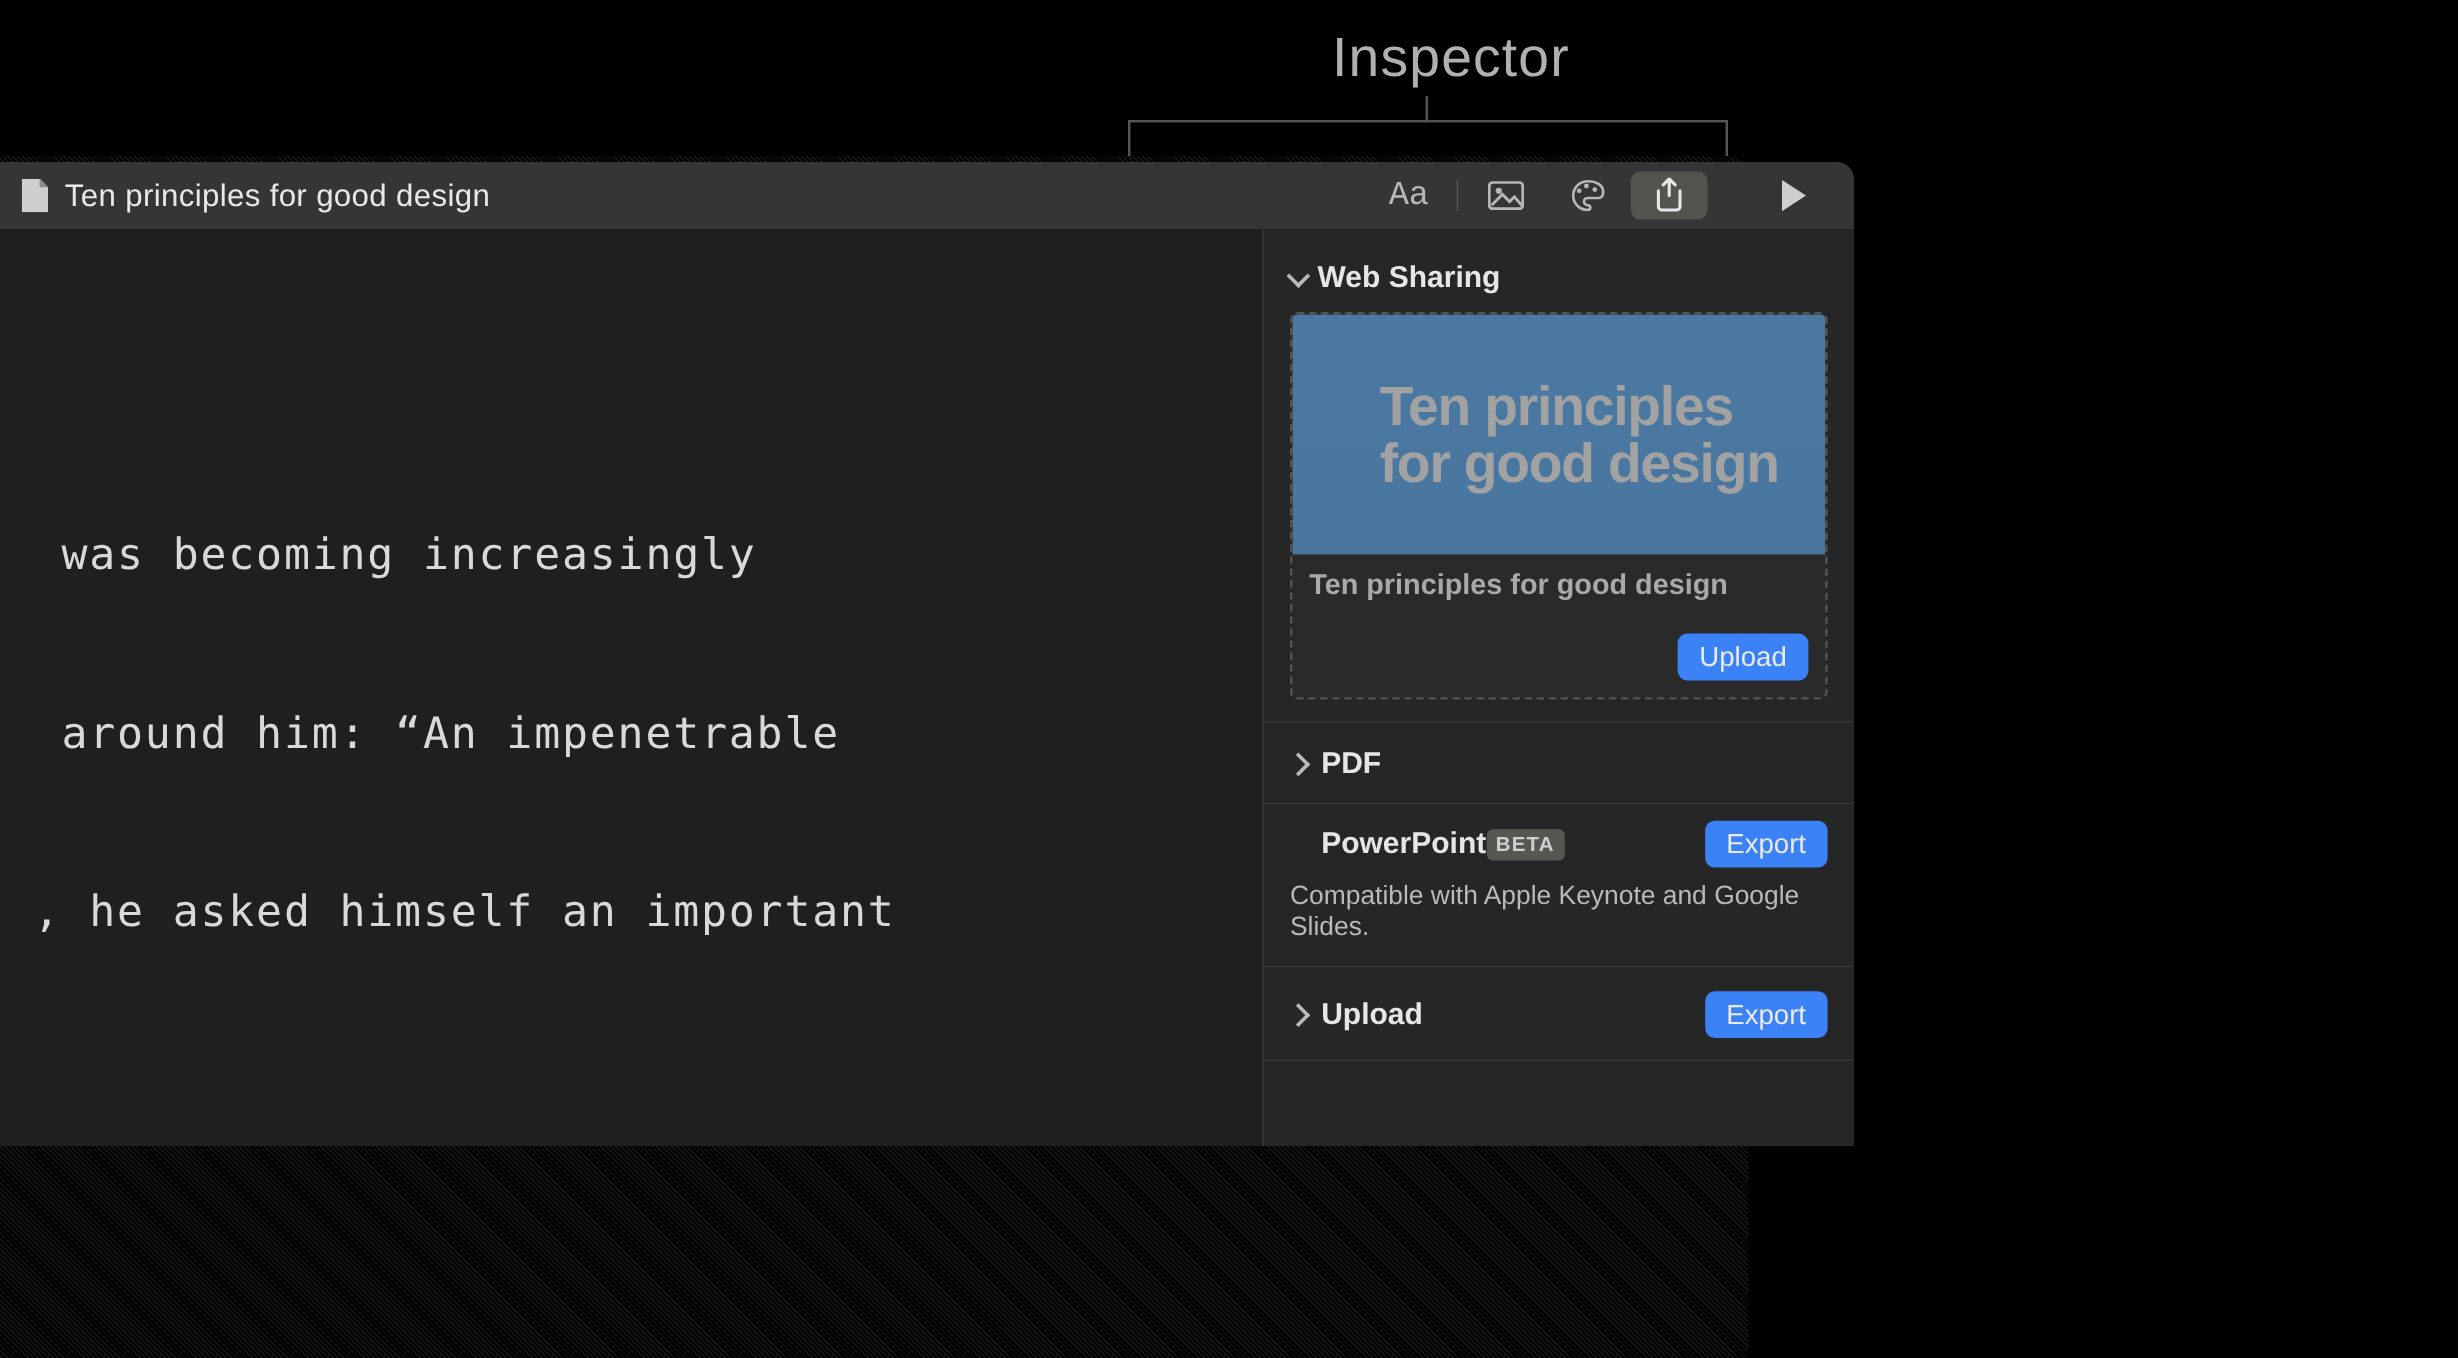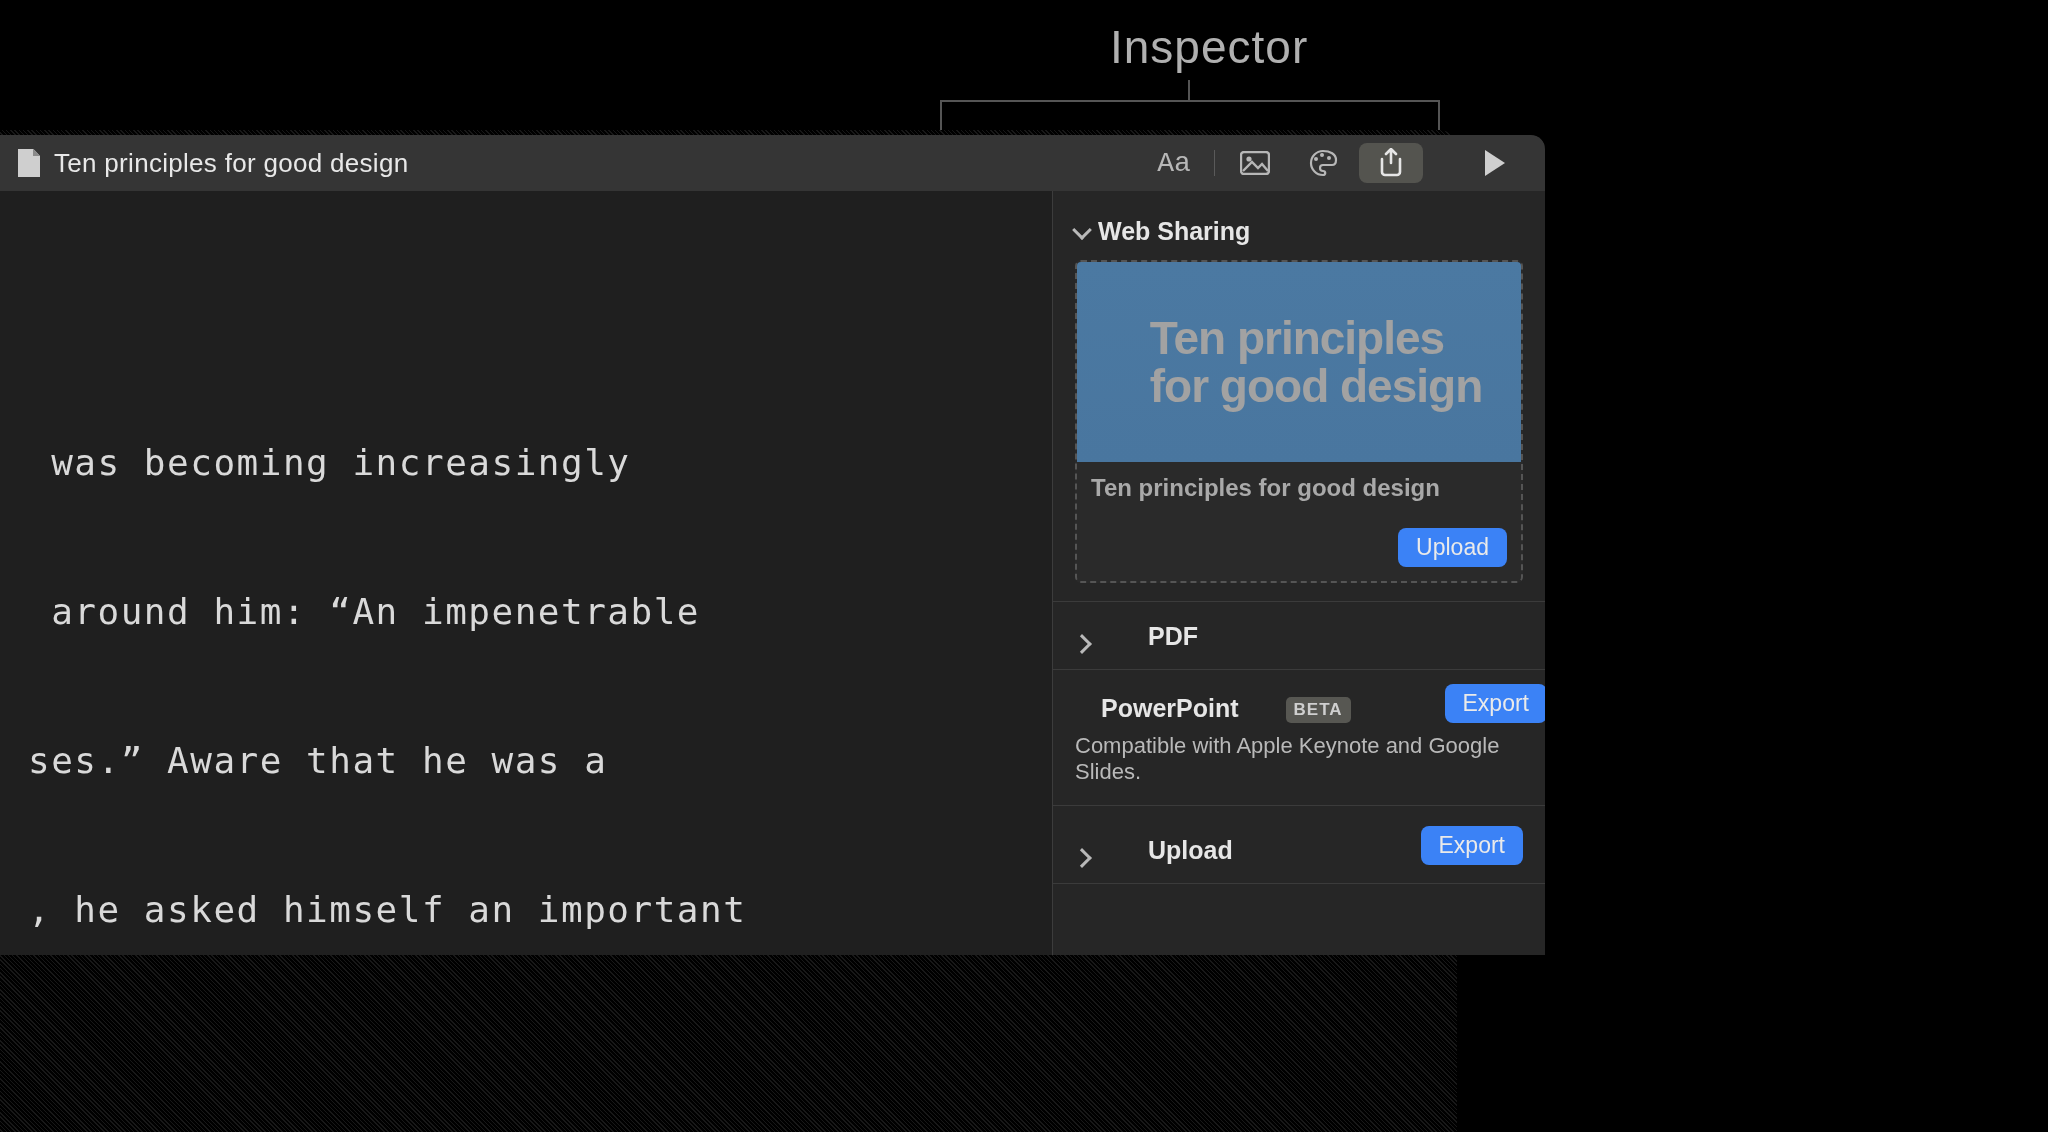--- a/index.html
+++ b/index.html
@@ -174,23 +174,22 @@
     color: #eaeaea;
     border-radius: 8px;
     padding: 6px 18px;
     font-size: 23px;
     font-weight: 500;
   }
 
   .hr { height:1px; background:#3b3b3b; margin: 18px -22px 0 -22px; }
 
   .row {
-    display:flex; align-items:flex-end;
+    display:flex; align-items:center;
     padding: 20px 0 18px 0;
-    gap: 47px;
   }
   .row.tight { padding: 14px 0 10px 0; }
   .row .title { font-size: 25px; font-weight: 700; }
   .badge {
     background: #575752;
     color: #cfcfcf;
     font-size: 17px;
     font-weight: 700;
     letter-spacing: 1px;
     border-radius: 5px;
@@ -252,21 +251,20 @@
     <div class="tb-btn" style="margin-left:26px">
       <span class="play-triangle"></span>
     </div>
   </div>
 
   <div class="content-row">
 
     <div class="editor">
       <div class="editor-line"> was becoming increasingly</div>
       <div class="editor-line"> around him: “An impenetrable</div>
-      <div class="editor-line">ses.” Aware that he was a</div>
       <div class="editor-line">, he asked himself an important</div>
       
     </div>
 
     <div class="inspector">
 
       <div class="section-head">
         <span class="chev"></span>
         <span>Web Sharing</span>
       </div>

